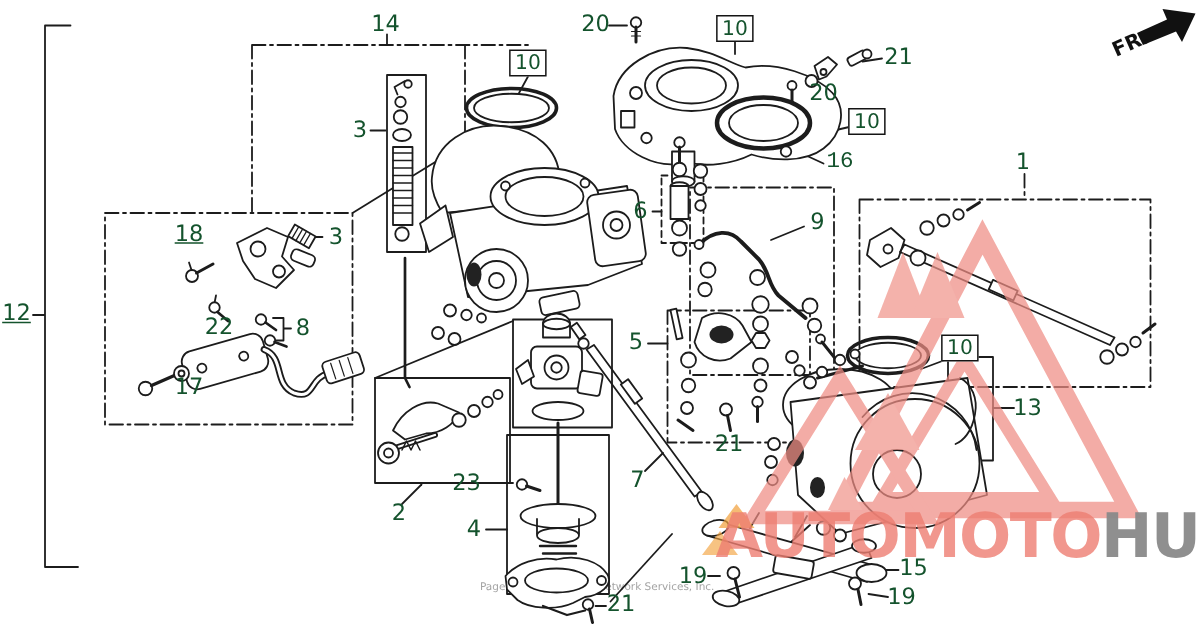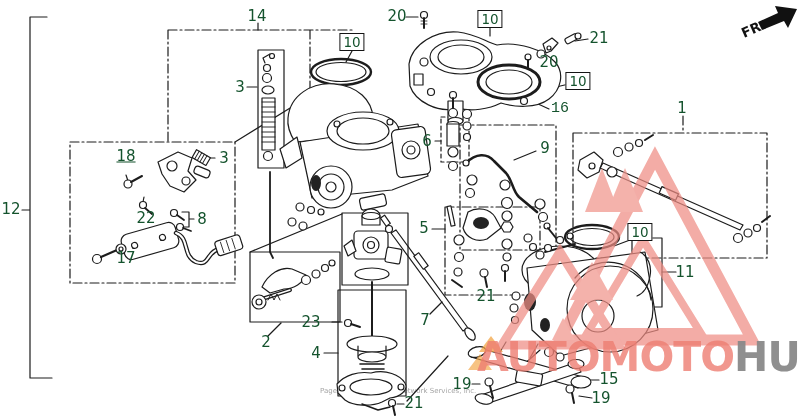--- a/index.html
+++ b/index.html
@@ -351,24 +351,24 @@
       <div class="plbl" style="left: 549px; top: 62px;">20</div>
       <div class="plbl" style="left: 560px; top: 108px; font-family: Liberation Mono, monospace;">16</div>
       <div class="plbl" style="left: 240px; top: 87px;">3</div>
       <div class="plbl" style="left: 682px; top: 108px;">1</div>
       <div class="plbl" style="left: 427px; top: 141px;">6</div>
       <div class="plbl" style="left: 545px; top: 148px;">9</div>
       <div class="plbl" style="left: 224px; top: 158px;">3</div>
       <div class="plbl" style="left: 126px; top: 156px; text-decoration: underline;">18</div>
       <div class="plbl" style="left: 146px; top: 190px; margin-top: 28px;">22</div>
       <div class="plbl" style="left: 202px; top: 219px;">8</div>
-      <div class="plbl" style="left: 11px; top: 209px;">12</div>
+      <div class="plbl" style="left: 11px; top: 209px; text-decoration: underline;">12</div>
       <div class="plbl" style="left: 126px; top: 258px; text-align: right;">17</div>
       <div class="plbl" style="left: 424px; top: 228px;">5</div>
-      <div class="plbl" style="left: 685px; top: 272px;">11</div>
+      <div class="plbl" style="left: 685px; top: 272px;">13</div>
       <div class="plbl" style="left: 311px; top: 322px;">23</div>
       <div class="plbl" style="left: 266px; top: 342px;">2</div>
       <div class="plbl" style="left: 425px; top: 320px;">7</div>
       <div class="plbl" style="left: 316px; top: 353px;">4</div>
       <div class="plbl" style="left: 486px; top: 296px;">21</div>
       <div class="plbl" style="left: 414px; top: 403px;">21</div>
       <div class="plbl" style="left: 462px; top: 384px;">19</div>
       <div class="plbl" style="left: 609px; top: 379px;">15</div>
       <div class="plbl" style="left: 601px; top: 398px;">19</div>
       <div class="plbl boxed" style="left: 352px; top: 42px;">10</div>

